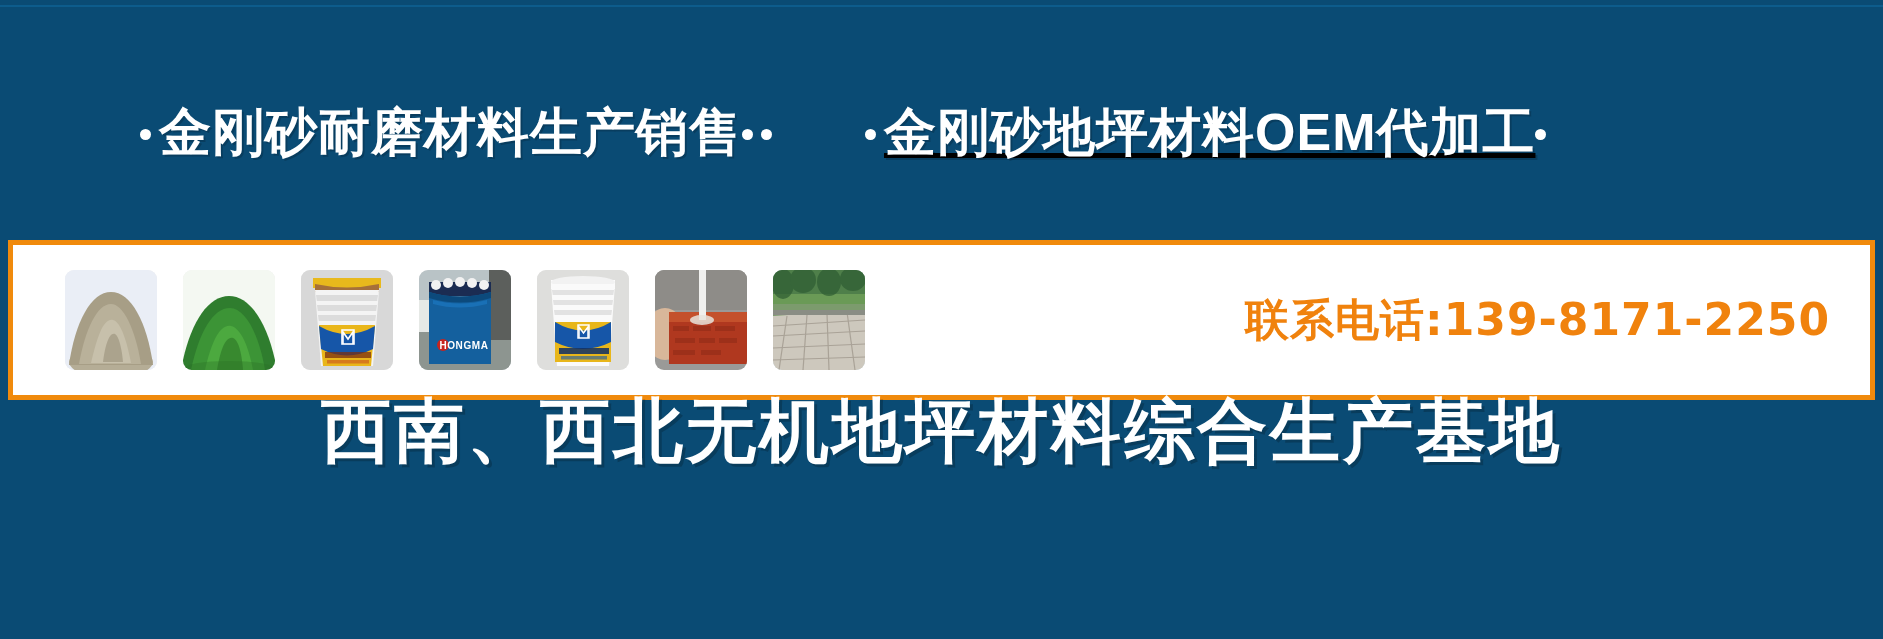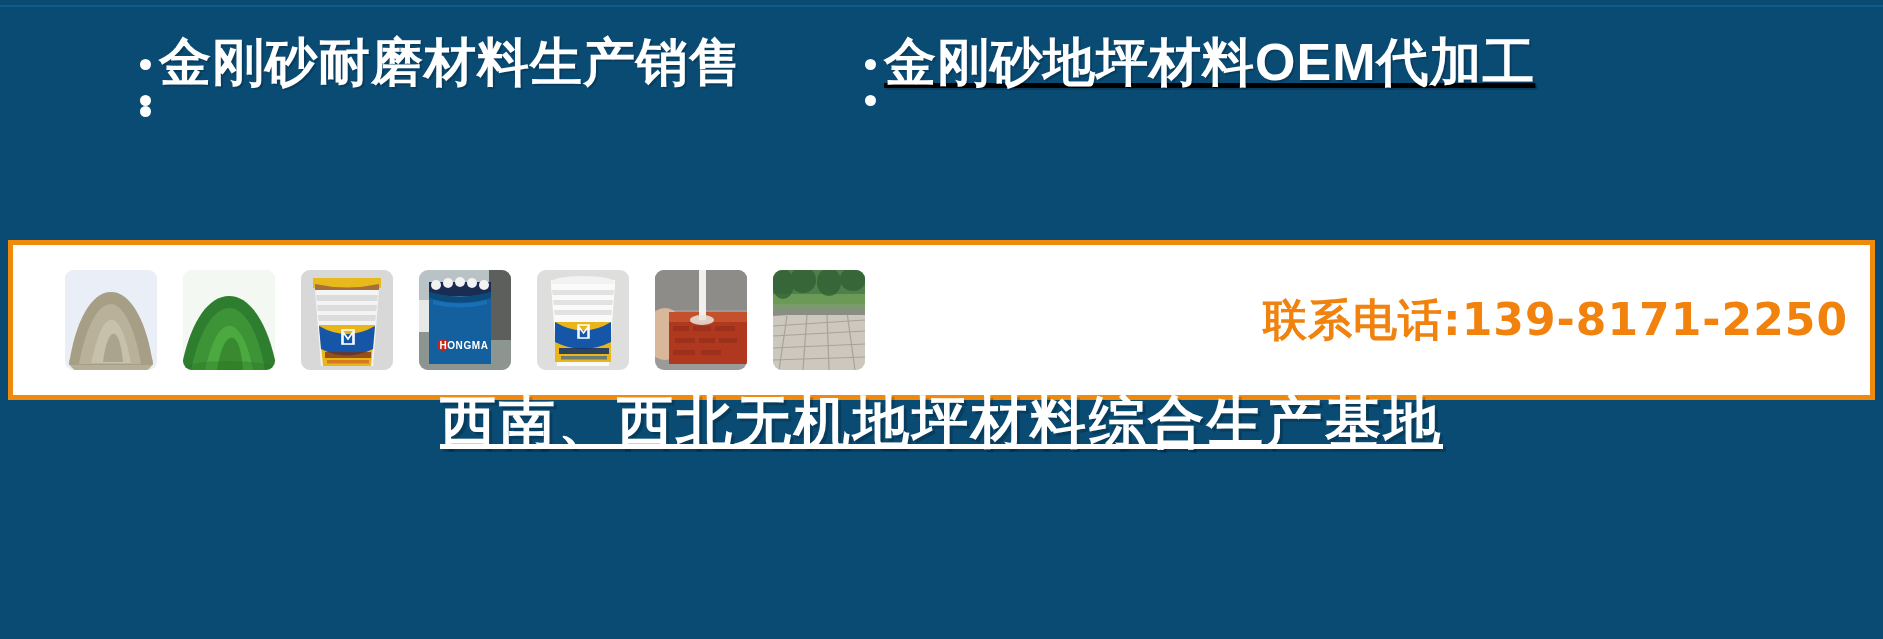--- a/index.html
+++ b/index.html
@@ -20,21 +20,21 @@
     background:#0d5c8c;
   }
 
   
   .features {
     position:absolute;
     left:0; right:0; top:32px; height:200px;
     display:flex;
     padding-left:140px;
   }
-  .feat-col { display:flex; flex-direction:column; justify-content:flex-start; }
+  .feat-col { display:flex; flex-direction:row; justify-content:flex-start; }
   .feat-col.left  { width:725px; }
   .feat-col.right { width:auto;text-decoration:underline; }
 
   .feat-line {
     display:flex;
     align-items:center;
     color:#ffffff;
     font-size:52px;
     font-weight:bold;
     line-height:1.17;
@@ -77,41 +77,40 @@
     border-radius:9px;
     overflow:hidden;
     position:relative;
     background:#efefef;
     flex:0 0 auto;
   }
   .thumb > svg { display:block; width:100%; height:100%; }
 
   .phone {
     margin-left:auto;
-    padding-right:22px;
+    padding-right:40px;
     color:#f0820d;
     font-size:44px;
     font-weight:bold;
     letter-spacing:1px;
     white-space:nowrap;
     font-family:"DejaVu Sans", sans-serif;
   }
 
   
   .tagline {
     position:absolute;
     left:0; right:0; top:385px;
     text-align:center;
     color:#ffffff;
-    font-size:56px;
+    font-size:70px;
     font-weight:bold;
     letter-spacing:3px;
     text-shadow:3px 3px 0 rgba(0,0,0,.20);
     white-space:nowrap;
-    text-decoration:underline;
   }
   .subtagline {
     position:absolute;
     left:0; right:0; top:462px;
     text-align:center;
     color:#ffffff;
     font-size:35px;
     font-weight:bold;
     letter-spacing:3px;
     text-shadow:2px 2px 0 rgba(0,0,0,.18);

